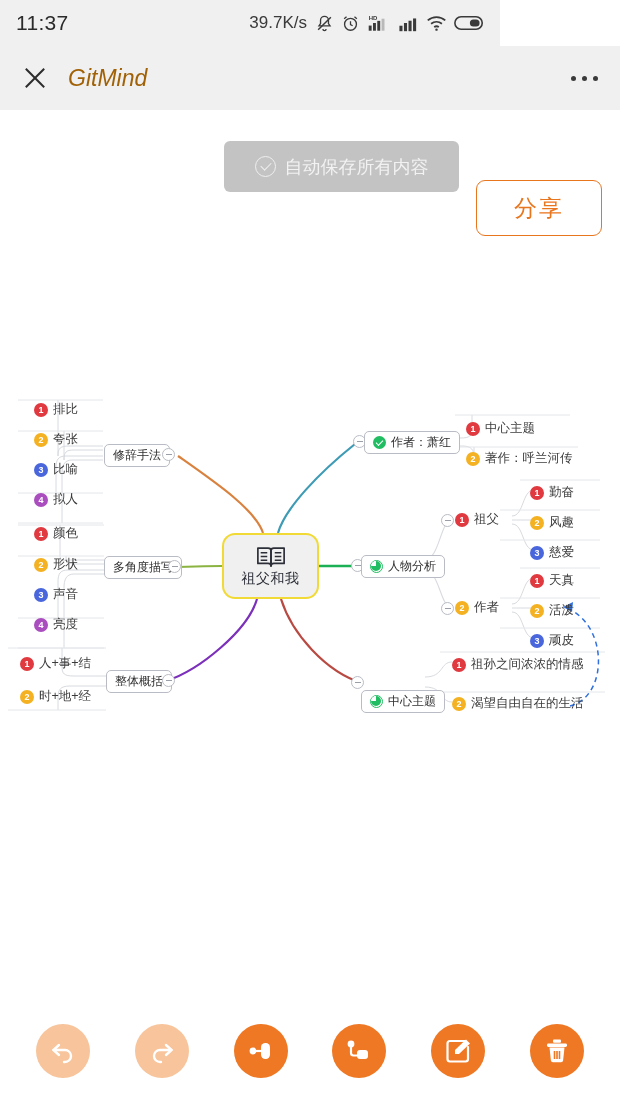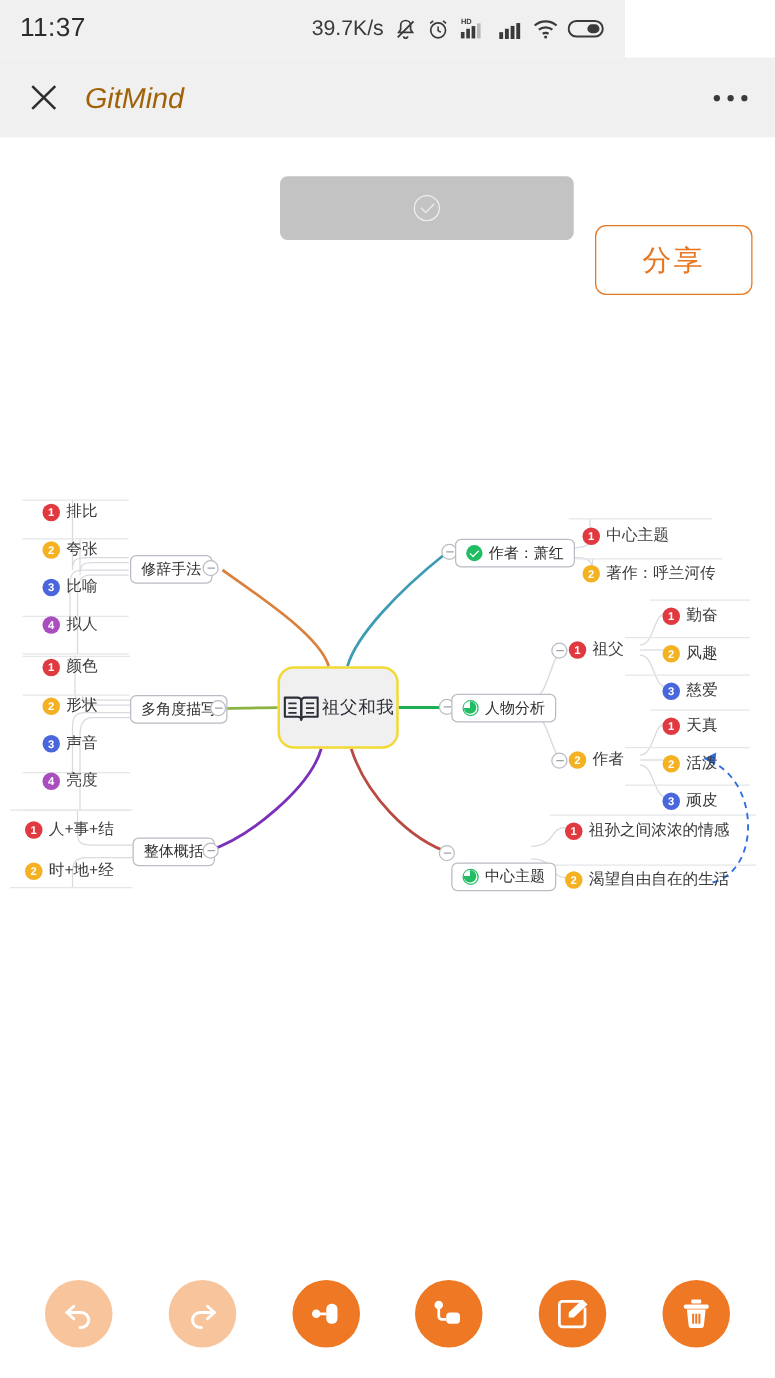--- a/index.html
+++ b/index.html
@@ -85,21 +85,21 @@
   .n2{background:#f4b223;}
   .n3{background:#4a66dd;}
   .n4{background:#a94dbf;}
   .leaf{font-size:12.5px;color:#3b3b3b;}
   .leaf .num{width:14px;height:14px;}
 
   
   .center-node{
     position:absolute;left:222px;top:423px;width:97px;height:66px;
     background:#f0f0f0;border:2.6px solid #f2da36;border-radius:13px;
-    display:flex;align-items:center;justify-content:center;
+    display:flex;flex-direction:column;align-items:center;justify-content:center;
     gap:2px;
   }
   .center-node .title{font-size:14px;color:#2c2f38;letter-spacing:.5px;}
   .book-ico{width:30px;height:23px;}
 
   
   .tog{
     position:absolute;width:13px;height:13px;border-radius:50%;
     border:1px solid #b9bcc4;background:#fff;
   }
@@ -195,20 +195,21 @@
       <i></i>
       <i></i>
     </div>
 </div>
 
 <div class="canvas">
 
   <div class="topbtns">
     <div class="autosave">
       <span class="chk"></span>
+      <span>自动保存所有内容</span>
     </div>
     <div class="share">
       <span>分享</span>
     </div>
   </div>
 
   <svg class="mm">
 
     <path d="M263,423 C256,400 215,372 178,346" fill="none" stroke="#d9823f" stroke-width="2.2"></path>
     <path d="M222,456 C205,456 185,457 166,457" fill="none" stroke="#8bb341" stroke-width="2.2"></path>

